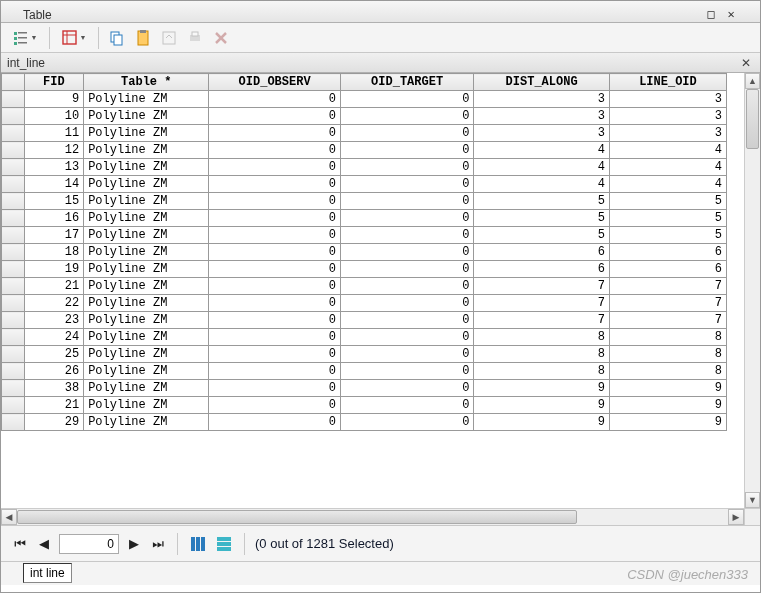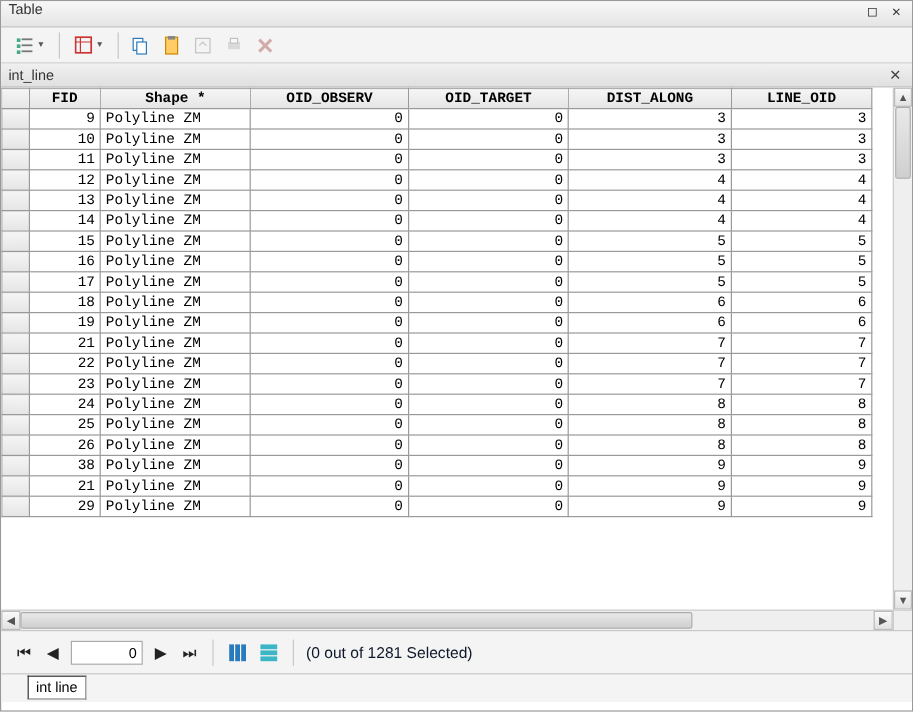--- a/index.html
+++ b/index.html
@@ -11,22 +11,22 @@
     height: 593px;
     overflow: hidden;
     border: 1px solid #999;
     position: relative;
   }
   .titlebar {
     height: 22px;
     background: linear-gradient(#f7f7f7, #e5e5e5);
     border-bottom: 1px solid #b0b0b0;
     display: flex;
-    align-items: flex-start;
-    padding: 0 4px;
+    align-items: flex-end;
+    padding: 0 20px;
     color: #333;
   }
   .titlebar .title { flex: 1; padding-left: 2px; }
   .titlebar .winbtn {
     width: 18px; height: 16px; margin-left: 2px;
     display: flex; align-items: center; justify-content: center;
     color: #333; font-family: monospace;
   }
   .toolbar {
     height: 30px;
@@ -246,21 +246,21 @@
           <col class="shape">
           <col class="obs">
           <col class="tgt">
           <col class="dist">
           <col class="lineoid">
       </colgroup>
       <thead>
         <tr>
           <th class="rowselhead"></th>
           <th>FID</th>
-          <th>Shape *</th>
+          <th>Table *</th>
           <th>OID_OBSERV</th>
           <th>OID_TARGET</th>
           <th>DIST_ALONG</th>
           <th class="selcol">LINE_OID</th>
         </tr>
       </thead>
       <tbody id="tbody">
           <tr>
             <td class="rowselcell"></td>
             <td class="num">9</td>
@@ -481,13 +481,14 @@
         <span></span>
         <span></span>
       </span>
     </span>
   <span class="navsep"></span>
   <span class="statustxt">(0 out of 1281 Selected)</span>
 </div>
 
 <div class="tabbar">
   <div class="tab">int line</div>
+  <div class="watermark">CSDN @juechen333</div>
 </div>
 
 </body></html>

